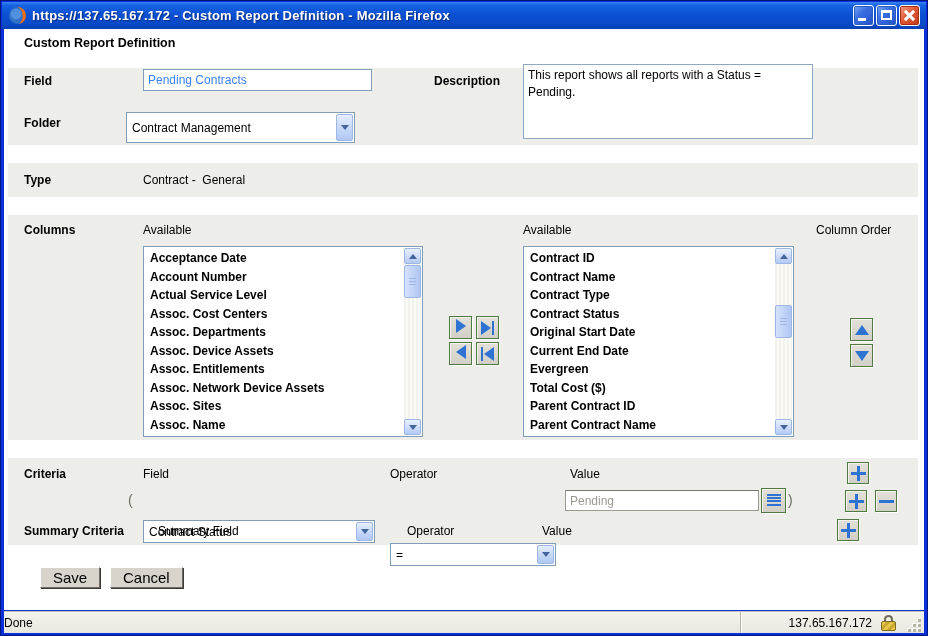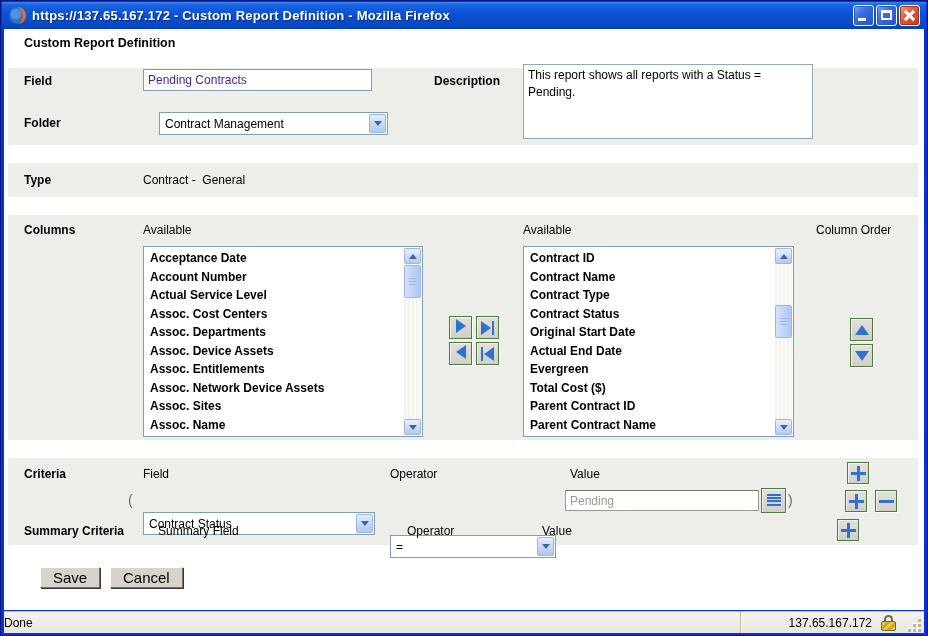--- a/index.html
+++ b/index.html
@@ -48,21 +48,21 @@
   .band4{ top:429px; height:87px; }
 
   .abs{ position:absolute; }
   .lbl{ font-size:12px; font-weight:bold; color:#000; }
   .hdr{ font-size:12px; color:#000; }
   .heading{ left:20px; top:7px; font-size:12.5px; font-weight:bold; }
 
   
   .xp-input{
     border:1px solid #7F9DB9; background:#fff; font-family:"Liberation Sans",sans-serif;
-    font-size:12px; padding:2px 4px; color:#4c1d95;
+    font-size:12px; padding:2px 4px; color:#3b82f6;
   }
   .xp-textarea{
     border:1px solid #8EA8C4; background:#fff; font-family:"Liberation Sans",sans-serif;
     font-size:12px; padding:2px 4px; resize:none; overflow:hidden; line-height:17px;
   }
   .xp-select{
     border:1px solid #7F9DB9; background:#fff; display:flex; align-items:center;
     font-size:12px; padding-left:5px; position:relative; cursor:default;
   }
   .sel-btn{
@@ -186,21 +186,21 @@
     <div class="abs heading">Custom Report Definition</div>
 
     <div class="band band1"></div>
     <div class="band band2"></div>
     <div class="band band3"></div>
     <div class="band band4"></div>
 
     <span class="abs lbl" style="left:20px;top:45px">Field</span>
     <input class="abs xp-input" style="left: 139px; top: 40px; width: 229px; height: 22px;" value="Pending Contracts">
     <span class="abs lbl" style="left:20px;top:87px">Folder</span>
-    <div class="abs xp-select" style="left:155px;top:83px;width:229px;height:23px">
+    <div class="abs xp-select" style="left:122px;top:83px;width:229px;height:31px">
       <span>Contract Management</span>
       <span class="sel-btn">
           <i class="tri-dn"></i>
         </span>
     </div>
     <span class="abs lbl" style="left:430px;top:45px">Description</span>
     <textarea class="abs xp-textarea" style="left: 519px; top: 35px; width: 290px; height: 75px;">This report shows all reports with a Status = Pending.</textarea>
 
     <span class="abs lbl" style="left:20px;top:144px">Type</span>
     <span class="abs hdr" style="left:139px;top:144px;white-space:pre">Contract -  General</span>
@@ -234,21 +234,21 @@
       </div>
     </div>
 
     <div class="listbox" style="left:519px;top:217px;width:271px;height:191px">
       <div class="list-items">
           <div class="list-option">Contract ID</div>
           <div class="list-option">Contract Name</div>
           <div class="list-option">Contract Type</div>
           <div class="list-option">Contract Status</div>
           <div class="list-option">Original Start Date</div>
-          <div class="list-option">Actual End Date</div>
+          <div class="list-option">Current End Date</div>
           <div class="list-option">Evergreen</div>
           <div class="list-option">Total Cost ($)</div>
           <div class="list-option">Parent Contract ID</div>
           <div class="list-option">Parent Contract Name</div>
         </div>
       <div class="scrollbar">
         <span class="sb-btn sb-up">
             <i class="tri-up-s"></i>
           </span>
         <span class="sb-thumb" style="top:57px;height:33px"></span>

